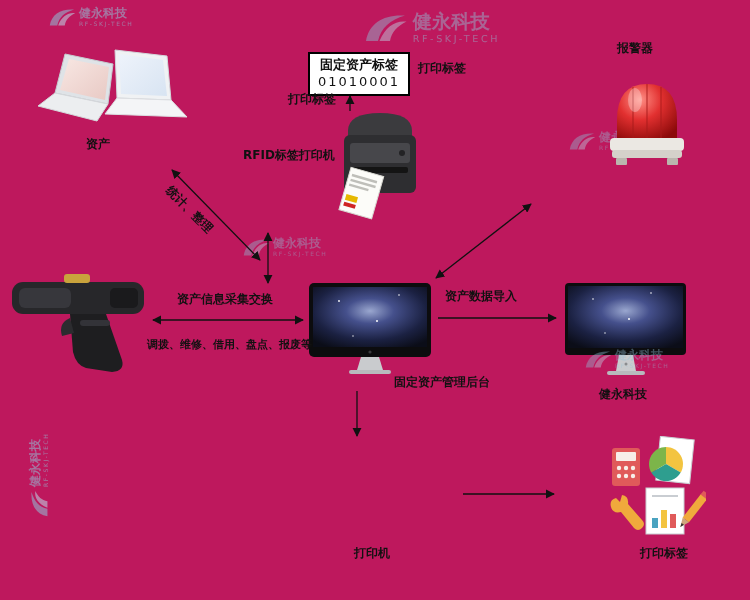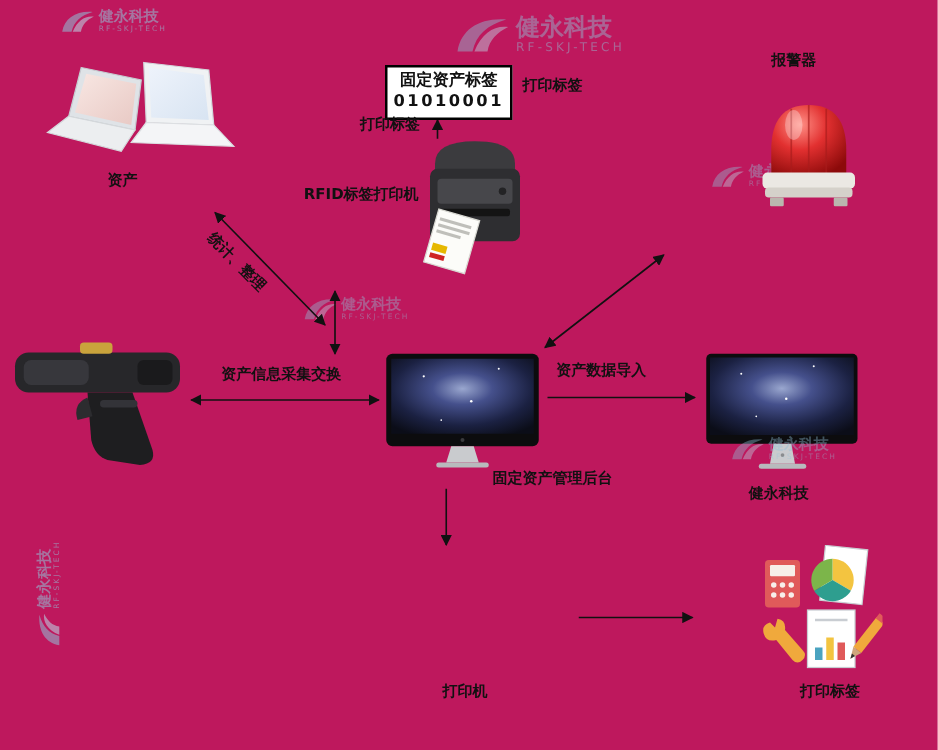--- a/index.html
+++ b/index.html
@@ -7,21 +7,21 @@
   .canvas{position:relative;width:750px;height:600px;background:#be185d;overflow:hidden;
           font-family:"DejaVu Sans","Liberation Sans",sans-serif;color:#111}
   .node{position:absolute;z-index:1}
   .lbl{position:absolute;font-size:12px;font-weight:600;color:#111;white-space:nowrap;z-index:3}
   .lbl.small{font-size:11px}
   .arrows{position:absolute;left:0;top:0;z-index:2;pointer-events:none}
   .arrows line{stroke:#111;stroke-width:1.3}
   .tagbox{position:absolute;left:308px;top:52px;width:102px;border:2px solid #000;background:#fff;
           text-align:center;padding:3px 2px;z-index:3;line-height:1.3}
   .tagbox .t{font-size:13px;font-weight:700}
-  .tagbox .c{font-size:13px;font-weight:700;letter-spacing:2px}
+  .tagbox .c{font-size:13px;font-weight:400;letter-spacing:2px}
   .edge-stats{left:168px;top:180px;transform:rotate(45deg);transform-origin:0 50%}
   .watermark{position:absolute;display:flex;align-items:center;gap:3px;opacity:.55;z-index:0;pointer-events:none}
   .wm-text{display:flex;flex-direction:column}
   .wm-name{font-size:12px;font-weight:700;color:#92c1d8;line-height:1.15}
   .wm-sub{font-size:6px;letter-spacing:1.6px;color:#92c1d8;line-height:1}
   .wm-big{transform:scale(1.6);transform-origin:0 0;opacity:.45}
   .wm-faint{opacity:.4}
   .wm-vert{transform:rotate(-90deg);transform-origin:20px 20px}
 </style>
 </head>
@@ -270,15 +270,16 @@
         <rect x="82" y="52" width="8" height="5" fill="#e05a5a"></rect>
         <polygon points="82,86 90,86 86,95" fill="#cfa67c"></polygon>
         <polygon points="84.5,91 87.5,91 86,95" fill="#333"></polygon>
       </g>
     </svg>
   </div>
   <div class="lbl" style="left:640px;top:545px">打印标签</div>
 
   <div class="lbl edge-stats">统计、整理</div>
   <div class="lbl" style="left:177px;top:291px">资产信息采集交换</div>
+  <div class="lbl small" style="left:147px;top:337px">调拨、维修、借用、盘点、报废等</div>
   <div class="lbl" style="left:445px;top:288px">资产数据导入</div>
 
 </div>
 
 </body></html>

